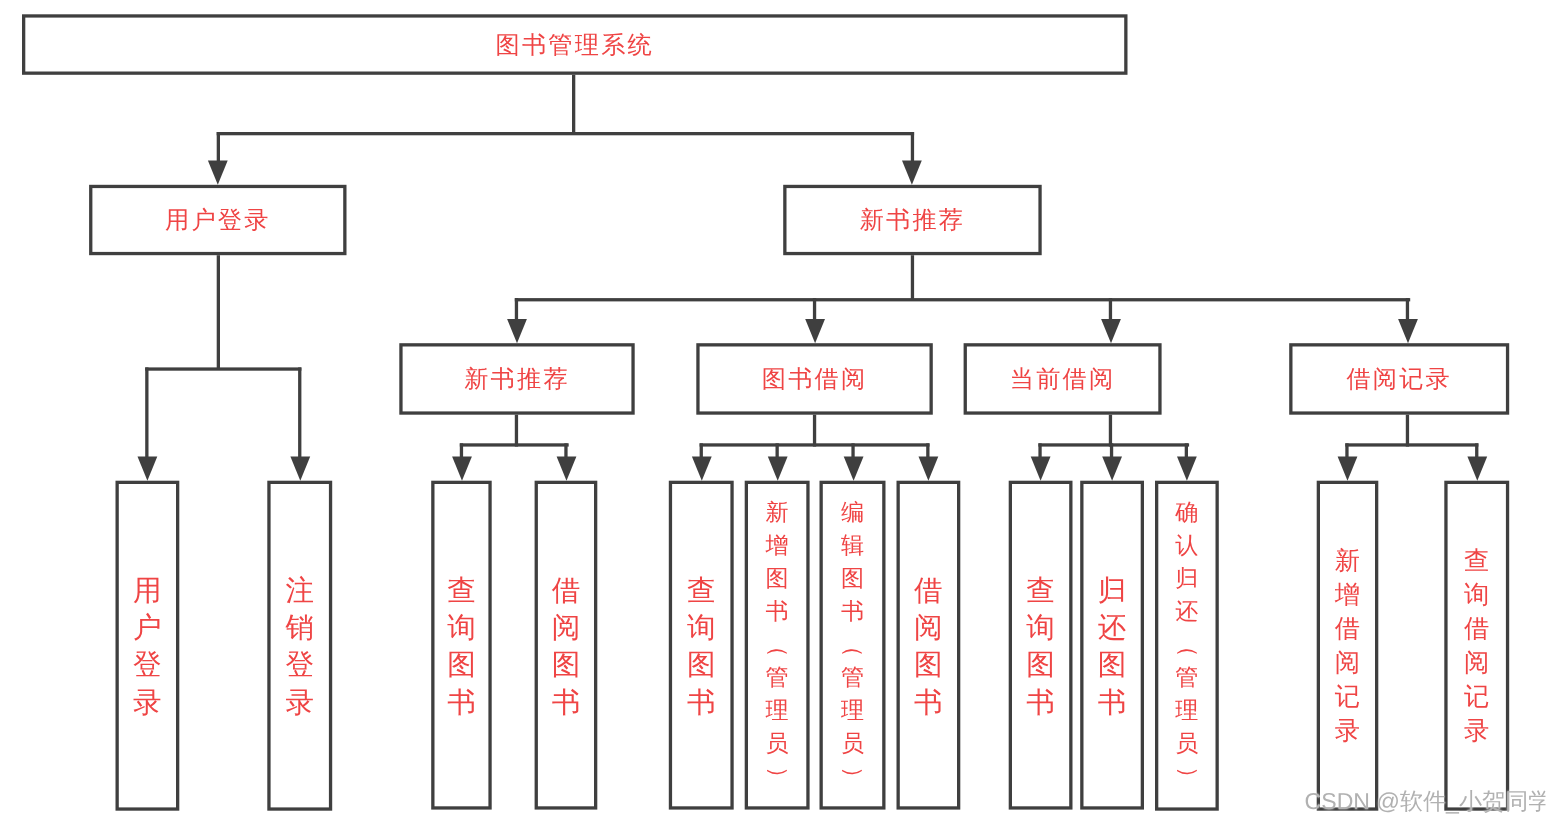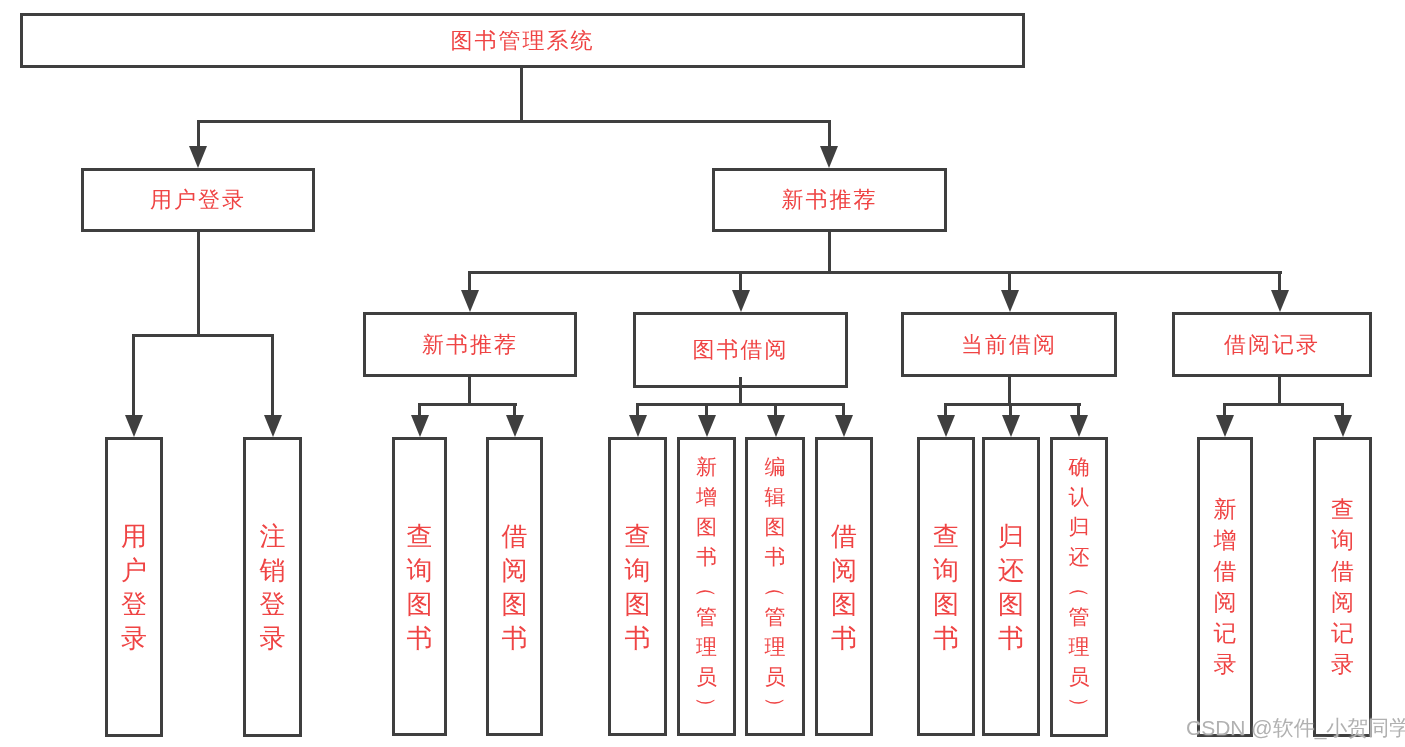--- a/index.html
+++ b/index.html
@@ -36,23 +36,23 @@
 <body>
 
 <div class="box" style="left:20px;top:13px;width:1005px;height:55px;">图书管理系统</div>
 
 <div class="box" style="left:81px;top:168px;width:234px;height:64px;">用户登录</div>
 
 <div class="box" style="left:712px;top:168px;width:235px;height:64px;">新书推荐</div>
 
 <div class="box" style="left:363px;top:312px;width:214px;height:65px;">新书推荐</div>
 
-<div class="box" style="left:633px;top:312px;width:215px;height:76px;">图书借阅</div>
-
-<div class="box" style="left:901px;top:312px;width:216px;height:65px;">当前借阅</div>
+<div class="box" style="left:633px;top:312px;width:215px;height:65px;">图书借阅</div>
+
+<div class="box" style="left:876px;top:312px;width:180px;height:65px;">当前借阅</div>
 
 <div class="box" style="left:1172px;top:312px;width:200px;height:65px;">借阅记录</div>
 
 <div class="box vbox v-large" style="left:105px;top:437px;width:58px;height:300px;">
     <span class="vchar">用</span>
     <span class="vchar">户</span>
     <span class="vchar">登</span>
     <span class="vchar">录</span>
   </div>
 

